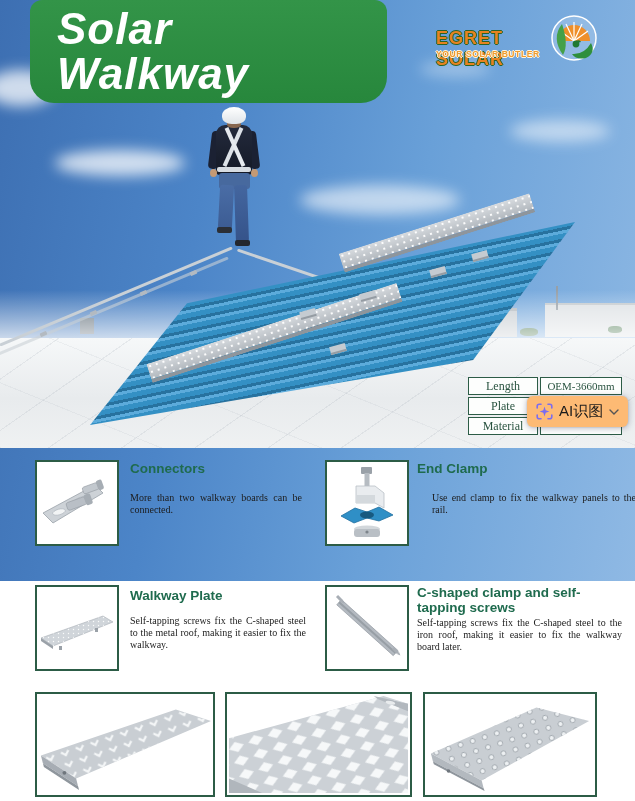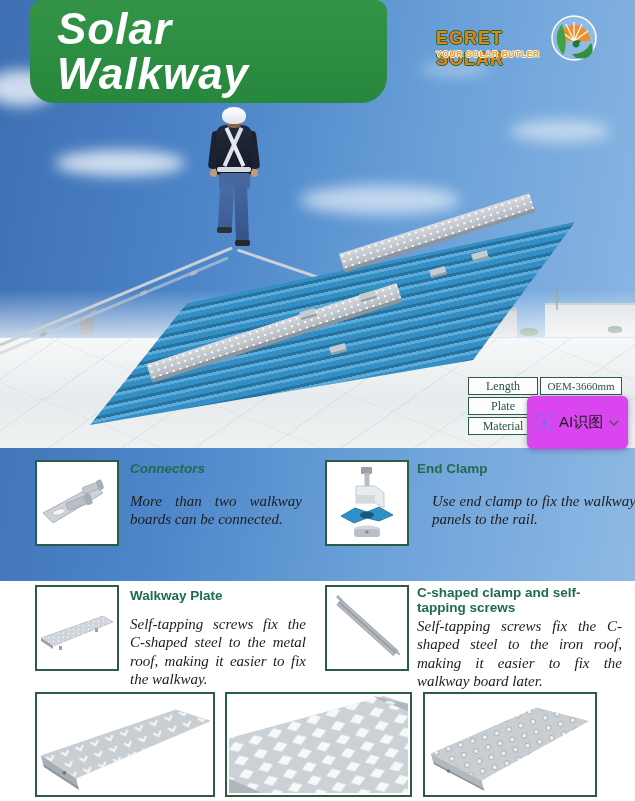--- a/index.html
+++ b/index.html
@@ -71,32 +71,32 @@
   
   .spec-table{position:absolute;left:466px;top:368px;border-collapse:separate;border-spacing:2px;z-index:5;
         font-family:"Liberation Serif",serif;margin-top:7px;}
   .spec-table td{border:1.6px solid #2c5c46;background:#fdfefd;height:16px;text-align:center;
         color:#28523f;font-size:12px;padding:0 2px;}
   .spec-table td.lbl{width:64px;}
   .spec-table td.val{width:74px;font-size:11px;}
   .spec-table td.val-left{text-align:left;padding-left:4px;}
 
   
-  .ai-btn{position:absolute;left:527px;top:396px;height:31px;padding:11px 9px;z-index:6;
-        display:flex;align-items:center;gap:6px;background:#d946ef;border-radius:6px;
+  .ai-btn{position:absolute;left:527px;top:396px;height:31px;padding:0 9px;z-index:6;
+        display:flex;align-items:center;gap:6px;background:#fdba74;border-radius:6px;
         box-shadow:0 1px 6px rgba(40,40,80,.35),0 0 0 1px rgba(0,0,0,.04);cursor:pointer;}
   .ai-label{font-size:15px;color:#1b1b1b;}
   .ai-caret{display:flex;align-items:center;}
 
   
   .fimg{position:absolute;width:84px;height:86px;border:2px solid #2c5c46;background:#fff;box-sizing:border-box;}
   .fimg svg{width:100%;height:100%;display:block;}
   .ftitle{position:absolute;font-size:13.5px;font-weight:700;color:#1f6b4e;line-height:1.12;}
-  .fdesc{position:absolute;font-family:"Liberation Serif",serif;font-size:15px;line-height:1.22;
-        color:#1c1c1c;text-align:justify;font-style:italic;}
+  .fdesc{position:absolute;font-family:"Liberation Serif",serif;font-size:10px;line-height:1.22;
+        color:#1c1c1c;text-align:justify;}
 
   
   .gbox{position:absolute;top:692px;height:105px;border:2px solid #2c5c46;background:#fff;box-sizing:border-box;padding:2px;}
   .gbox svg{width:100%;height:100%;display:block;}
 </style>
 </head>
 <body>
 
 <div class="page">
 
@@ -227,21 +227,21 @@
       <g transform="translate(30,44) rotate(-20)">
         <rect x="0" y="-4" width="20" height="8" rx="2" fill="#b9bfc6" stroke="#959ca3" stroke-width="0.6"></rect>
         <rect x="19" y="-5.5" width="7" height="11" rx="2" fill="#a6adb4"></rect>
       </g>
       <g transform="translate(46,28) rotate(-20)">
         <rect x="0" y="-3.5" width="16" height="7" rx="2" fill="#c2c8ce" stroke="#959ca3" stroke-width="0.6"></rect>
         <rect x="15" y="-5" width="6" height="10" rx="2" fill="#a6adb4"></rect>
       </g>
     </svg>
   </div>
-  <div class="ftitle" style="left:130px;top:461px;width:180px;font-style:italic;">Connectors</div>
+  <div class="ftitle" style="left:130px;top:461px;width:180px;">Connectors</div>
   <div class="fdesc" style="left:130px;top:492px;width:172px;">More than two walkway boards can be connected.</div>
 
   <div class="fimg" style="left:325px;top:460px;">
     <svg viewBox="0 0 80 80">
       <rect x="34" y="4" width="11" height="7" rx="1" fill="#9aa1a8"></rect>
       <rect x="37.5" y="10" width="5" height="13" fill="#b6bcc2"></rect>
       <path d="M29 23 h19 l9 7 v15 l-9 -5 h-19 z" fill="#e9ecef" stroke="#b9c0c6" stroke-width="0.8"></path>
       <rect x="29" y="32" width="19" height="8" fill="#d4d9dd"></rect>
       <path d="M14 53 L28 45 L40 49 L52 44 L66 52 L52 58 L40 55 L27 60 Z" fill="#2f8fc6" stroke="#1f6f9e" stroke-width="0.8"></path>
       <ellipse cx="40" cy="52" rx="7" ry="3.4" fill="#175a80"></ellipse>

